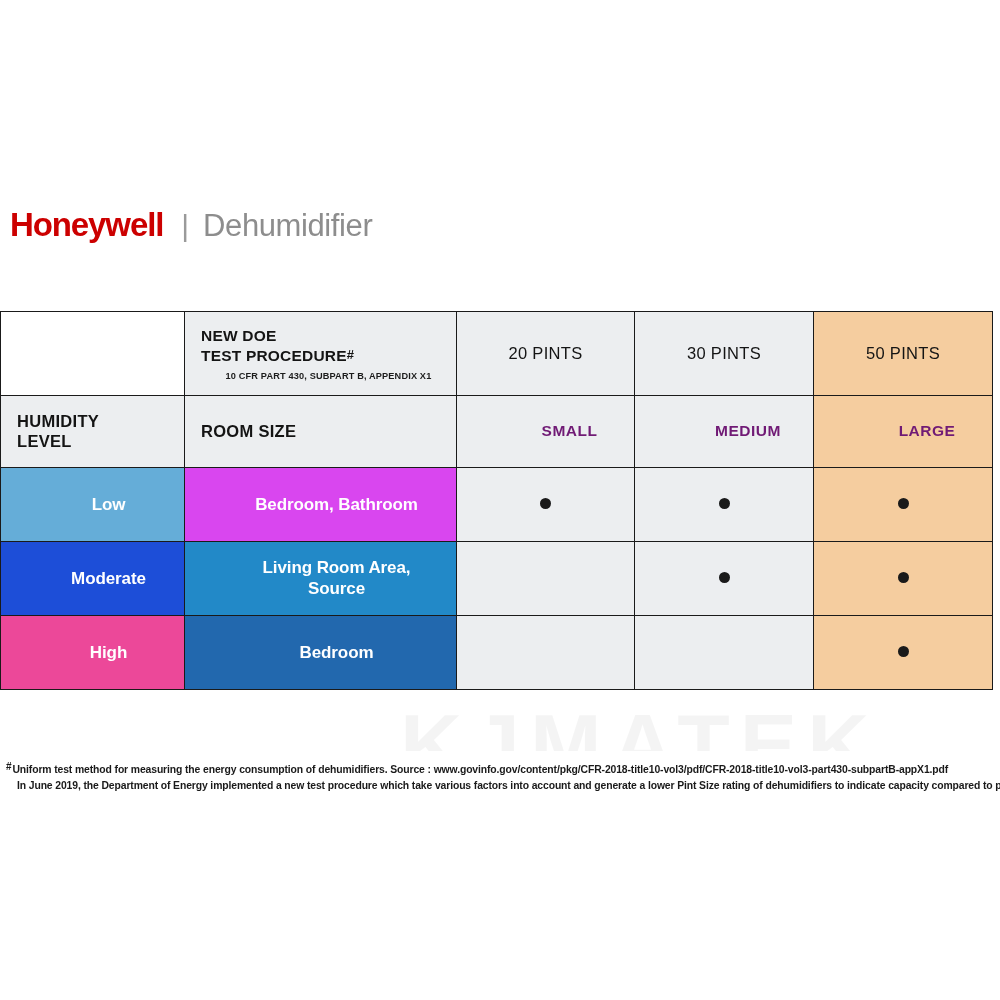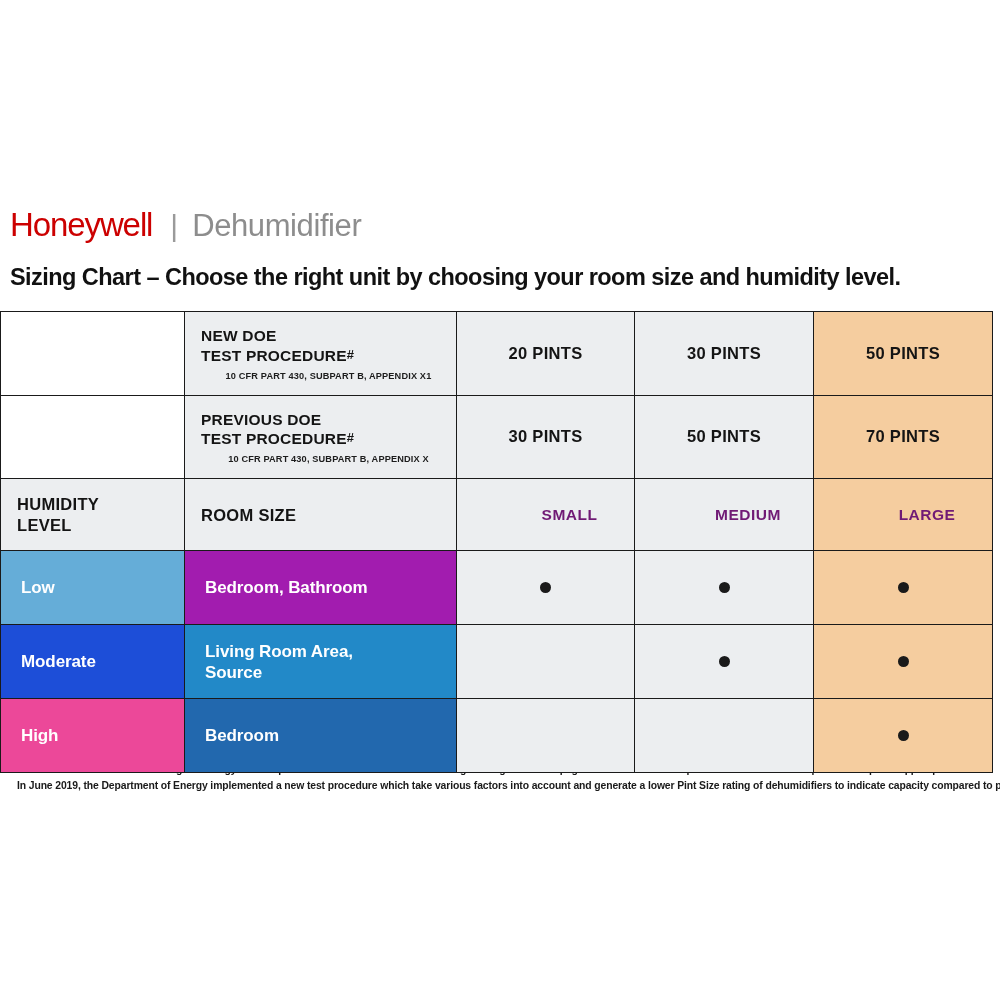--- a/index.html
+++ b/index.html
@@ -24,21 +24,21 @@
     position: absolute;
     left: 10px;
     top: 208px;
     display: flex;
     align-items: baseline;
     height: 44px;
   }
   .brand-logo {
     font-family: "Liberation Sans", sans-serif;
     font-size: 33px;
-    font-weight: normal;
+    font-weight: bold;
     letter-spacing: -1.1px;
     color: #cc0000;
     line-height: 1;
   }
   .brand-divider {
     color: #9a9a9a;
     font-size: 30px;
     font-weight: 400;
     margin: 0 14px 0 18px;
     line-height: 1;
@@ -121,21 +121,21 @@
     font-weight: bold;
     color: #1c1c1c;
     letter-spacing: 0.15px;
     text-transform: uppercase;
     text-align: center;
   }
 
   .pints {
     text-align: center;
     font-size: 16.5px;
-    font-weight: bold;
+    font-weight: normal;
     color: #141414;
     letter-spacing: 0.3px;
   }
 
   .row-proc td { height: 76px; }
 
   
   .row-head td { height: 72px; }
   .head-label {
     padding-left: 16px;
@@ -156,22 +156,23 @@
     padding-left: 48px;
   }
 
   
   .row-data td { height: 74px; }
   .hum-cell, .room-cell {
     color: #ffffff;
     font-size: 17px;
     font-weight: bold;
     letter-spacing: -0.1px;
-    padding-left: 20px;
+    padding-left: 32px;
     line-height: 1.25;
+    text-align: center;
   }
   .dot-cell { text-align: center; }
   .dot {
     display: inline-block;
     width: 11px;
     height: 11px;
     border-radius: 50%;
     background: #1a1a1a;
   }
 
@@ -226,21 +227,20 @@
 <body>
 
 <div id="page">
 
   <div class="brand-row">
     <span class="brand-logo">Honeywell</span>
     <span class="brand-divider">|</span>
     <span class="brand-sub">Dehumidifier</span>
   </div>
 
-  <div class="page-title">Sizing Chart – Choose the right unit by choosing your room size and humidity level.</div>
 
   <div class="watermark">
     <div class="wm-line wm1">KJMATEK</div>
     <div class="wm-line wm2">KJMATEK</div>
     <div class="wm-line wm3">KJMATEK</div>
     <div class="wm-line wm4">KJMATEK</div>
   </div>
 
   <div class="table-wrap">
     <table class="sizing">
@@ -260,52 +260,39 @@
               <span>NEW DOE</span><br>
               <span>TEST PROCEDURE</span><sup>#</sup>
             </div>
             <div class="proc-sub">10 CFR PART 430, SUBPART B, APPENDIX X1</div>
           </td>
           <td class="grey pints">20 PINTS</td>
           <td class="grey pints">30 PINTS</td>
           <td class="orange pints">50 PINTS</td>
         </tr>
 
-        <tr class="row-proc">
-          <td class="blank"></td>
-          <td class="grey proc-cell">
-            <div class="proc-title">
-              <span>PREVIOUS DOE</span><br>
-              <span>TEST PROCEDURE</span><sup>#</sup>
-            </div>
-            <div class="proc-sub">10 CFR PART 430, SUBPART B, APPENDIX X</div>
-          </td>
-          <td class="grey pints">30 PINTS</td>
-          <td class="grey pints">50 PINTS</td>
-          <td class="orange pints">70 PINTS</td>
-        </tr>
 
         <tr class="row-head">
           <td class="grey">
             <div class="head-label">
               <span>HUMIDITY</span><br>
               <span>LEVEL</span>
             </div>
           </td>
           <td class="grey">
             <div class="head-label">ROOM SIZE</div>
           </td>
           <td class="grey head-size">SMALL</td>
           <td class="grey head-size">MEDIUM</td>
           <td class="orange head-size">LARGE</td>
         </tr>
 
         <tr class="row-data">
           <td class="hum-cell" style="background:#65add8">Low</td>
-          <td class="room-cell" style="background:#a21caf">
+          <td class="room-cell" style="background:#d946ef">
             <span>Bedroom, Bathroom</span>
           </td>
           <td class="grey dot-cell"><span class="dot"></span></td>
           <td class="grey dot-cell"><span class="dot"></span></td>
           <td class="orange dot-cell"><span class="dot"></span></td>
         </tr>
 
         <tr class="row-data">
           <td class="hum-cell" style="background:#1d4ed8">Moderate</td>
           <td class="room-cell" style="background:#2289c8">

